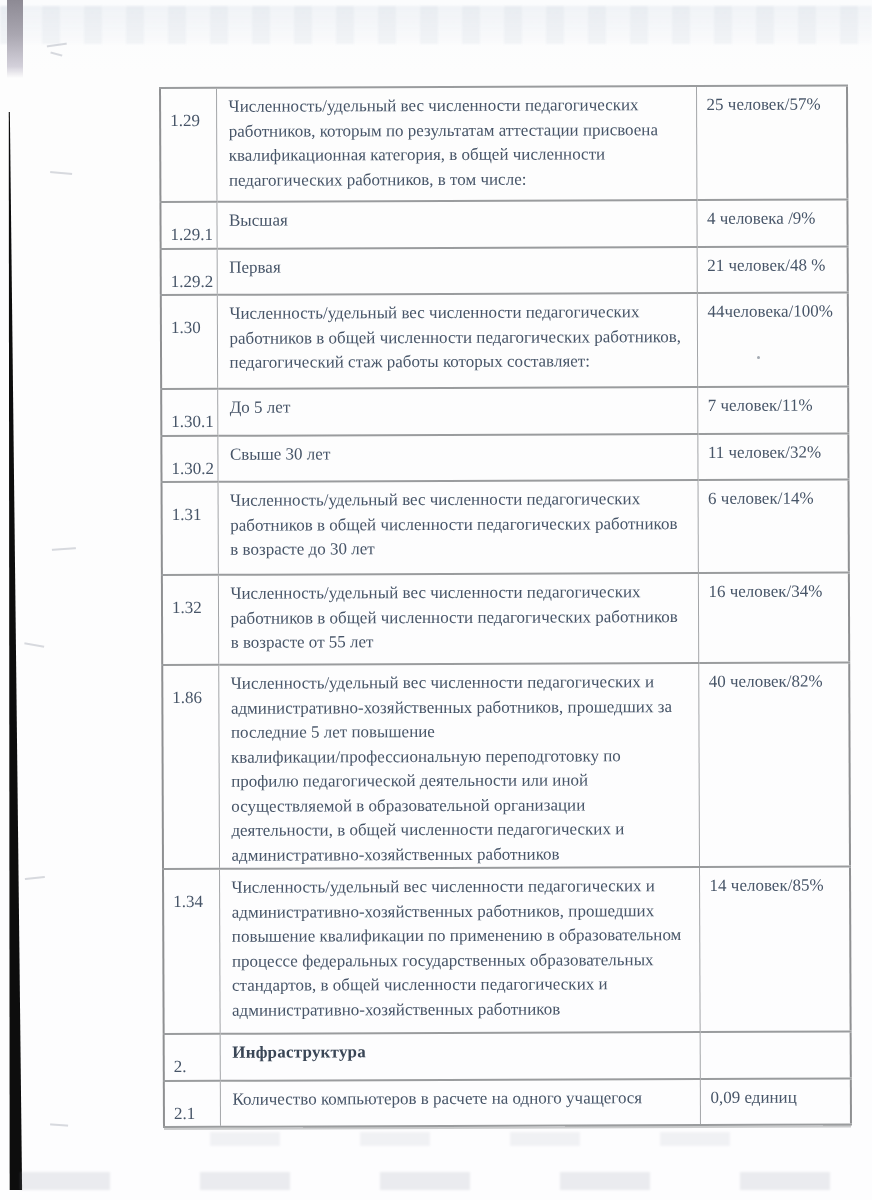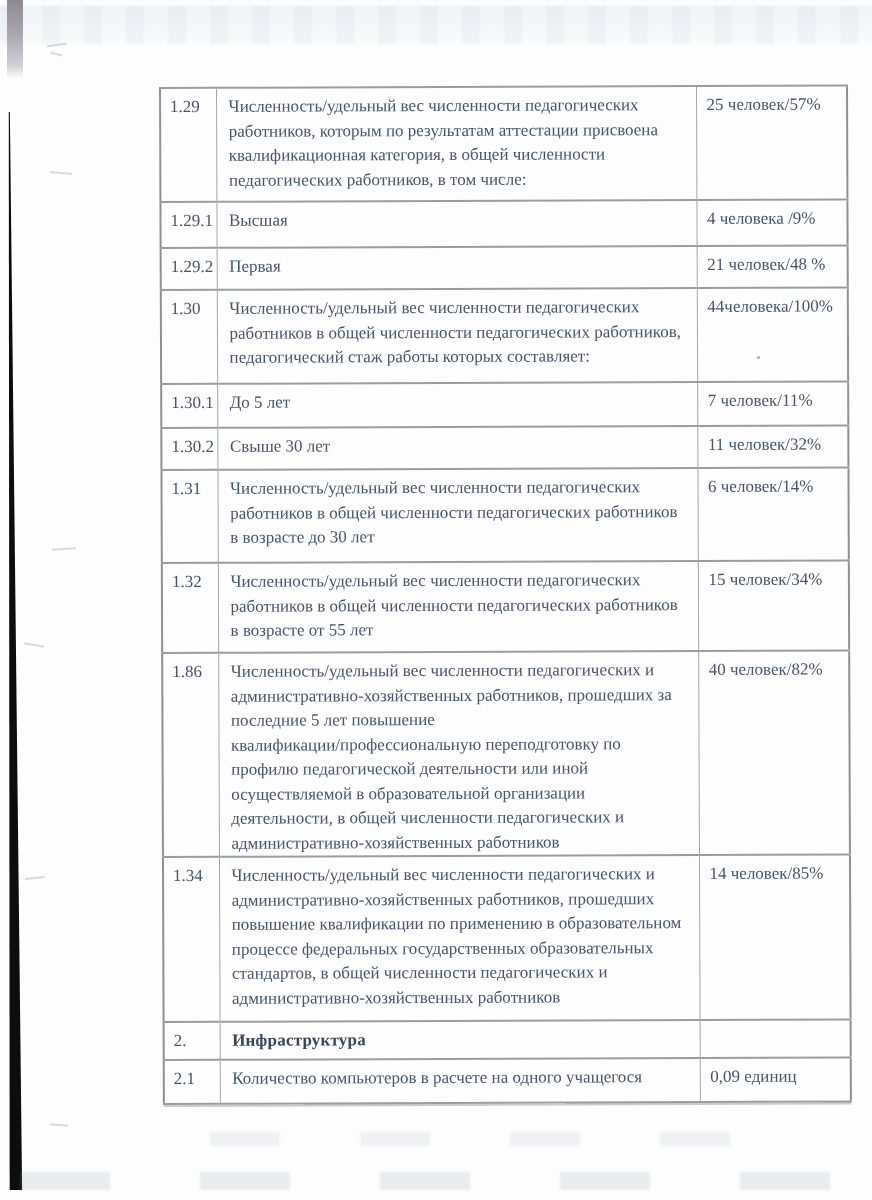--- a/index.html
+++ b/index.html
@@ -74,21 +74,21 @@
   }
   col.c-num{width:56px;}
   col.c-desc{width:480px;}
   col.c-val{width:151px;}
   td{
     border:1.5px solid #a3a5a8;
     border-top:2px solid #9a9c9e;
     border-bottom:2px solid #9a9c9e;
     vertical-align:top;overflow:hidden;
   }
-  td.num{padding:6px 2px 0 9px;}
+  td.num{padding:20px 2px 0 9px;}
   td.desc{padding:6px 4px 0 12px;white-space:pre;}
   td.val{padding:6px 2px 8px 10px;}
   td.bold{font-weight:bold;color:#3a4656;letter-spacing:.2px;}
   tr.r0{height:114px;} tr.r1{height:46px;}  tr.r2{height:42px;}
   tr.r3{height:94px;}  tr.r4{height:44px;}  tr.r5{height:42px;}
   tr.r6{height:93px;}  tr.r7{height:90px;}  tr.r8{height:204px;}
   tr.r9{height:165px;} tr.r10{height:38px;} tr.r11{height:44px;}
 </style>
 </head>
 <body>
@@ -157,21 +157,21 @@
           <td class="desc">Численность/удельный вес численности педагогических
 работников в общей численности педагогических работников
 в возрасте до 30 лет</td>
           <td class="val">6 человек/14%</td>
         </tr>
         <tr class="r7">
           <td class="num">1.32</td>
           <td class="desc">Численность/удельный вес численности педагогических
 работников в общей численности педагогических работников
 в возрасте от 55 лет</td>
-          <td class="val">15 человек/34%</td>
+          <td class="val">16 человек/34%</td>
         </tr>
         <tr class="r8">
           <td class="num">1.86</td>
           <td class="desc">Численность/удельный вес численности педагогических и
 административно-хозяйственных работников, прошедших за
 последние 5 лет повышение
 квалификации/профессиональную переподготовку по
 профилю педагогической деятельности или иной
 осуществляемой в образовательной организации
 деятельности, в общей численности педагогических и

